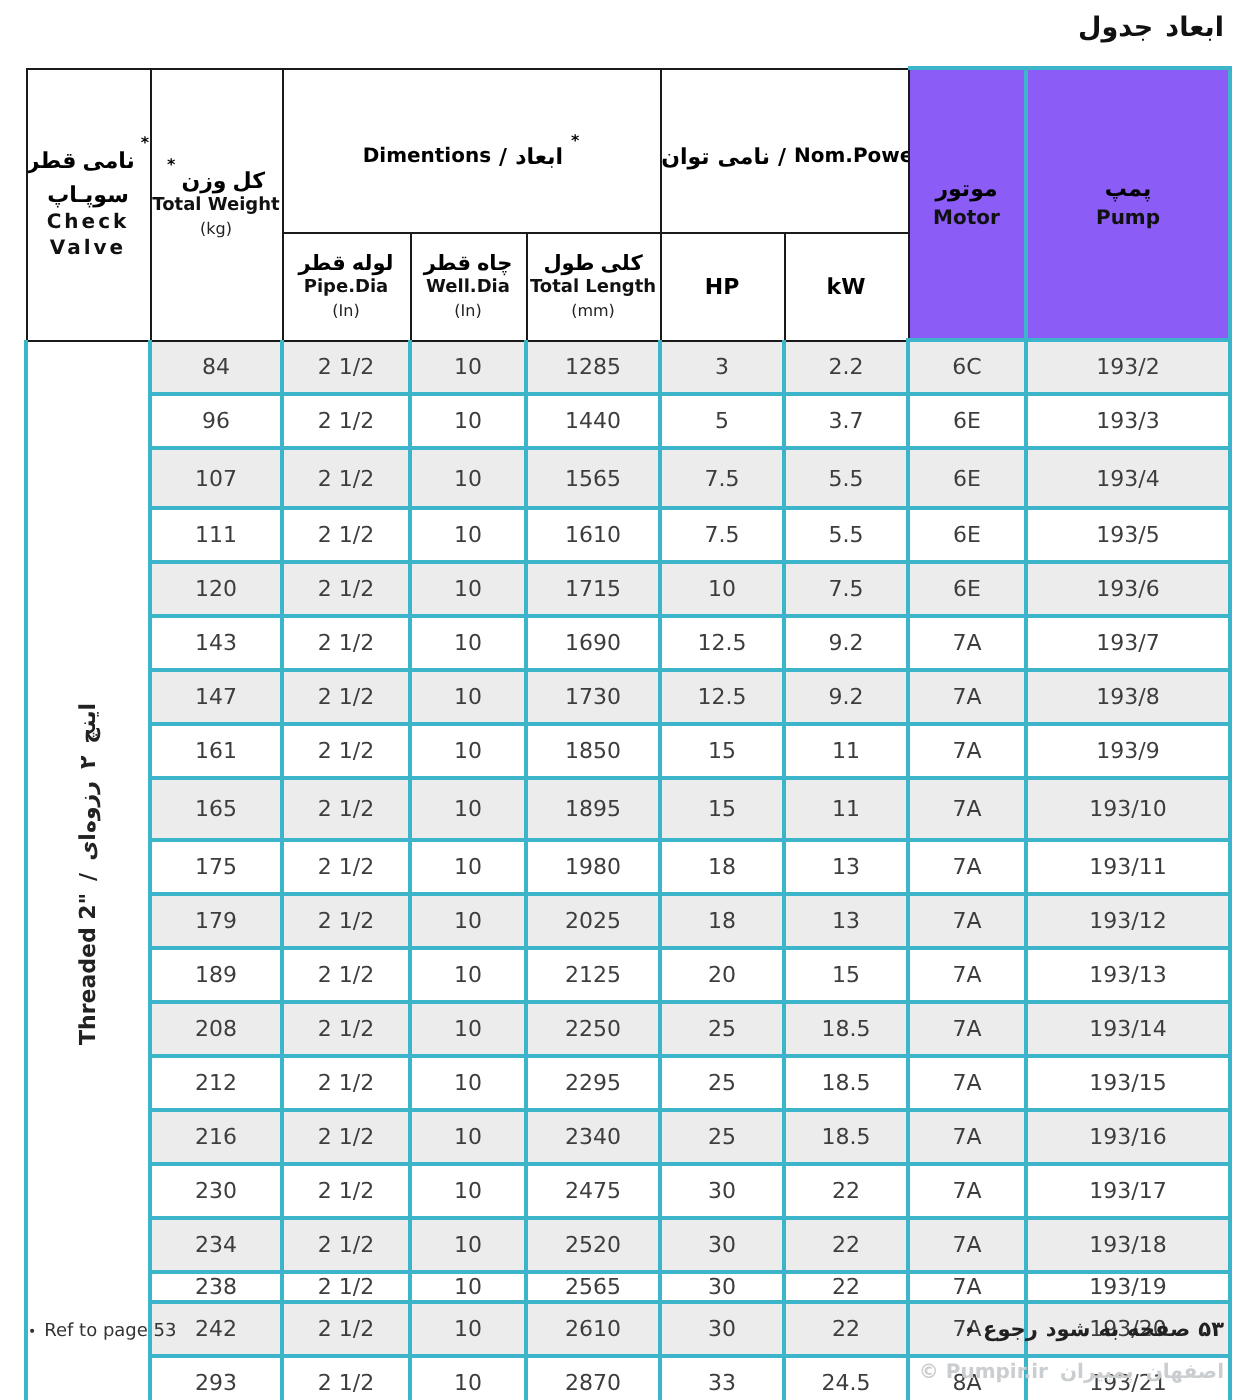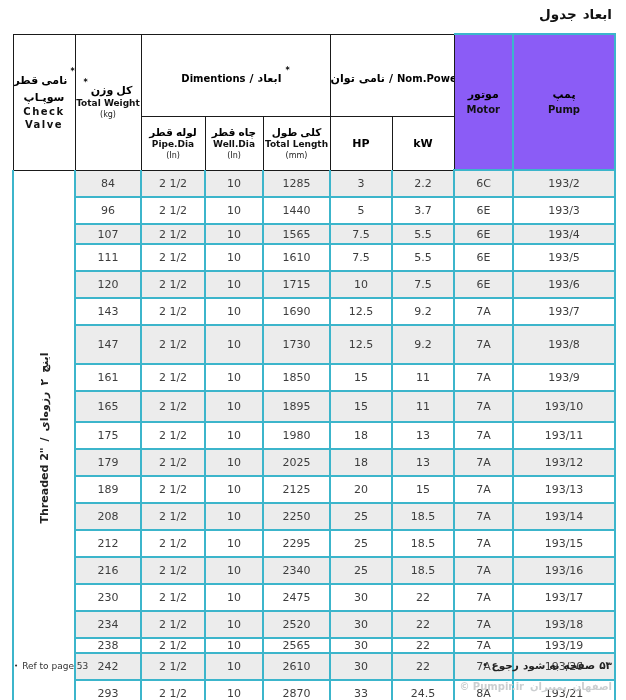--- a/index.html
+++ b/index.html
@@ -174,21 +174,21 @@
           <tr style="height: 27px;">
             <td class="d">96</td>
             <td class="d">2 1/2</td>
             <td class="d">10</td>
             <td class="d">1440</td>
             <td class="d">5</td>
             <td class="d">3.7</td>
             <td class="d">6E</td>
             <td class="d">193/3</td>
           </tr>
-          <tr style="height: 20px;">
+          <tr style="height: 30px;">
             <td class="d">107</td>
             <td class="d">2 1/2</td>
             <td class="d">10</td>
             <td class="d">1565</td>
             <td class="d">7.5</td>
             <td class="d">5.5</td>
             <td class="d">6E</td>
             <td class="d">193/4</td>
           </tr>
           <tr style="height: 27px;">
@@ -214,21 +214,21 @@
           <tr style="height: 27px;">
             <td class="d">143</td>
             <td class="d">2 1/2</td>
             <td class="d">10</td>
             <td class="d">1690</td>
             <td class="d">12.5</td>
             <td class="d">9.2</td>
             <td class="d">7A</td>
             <td class="d">193/7</td>
           </tr>
-          <tr style="height: 39px;">
+          <tr style="height: 27px;">
             <td class="d">147</td>
             <td class="d">2 1/2</td>
             <td class="d">10</td>
             <td class="d">1730</td>
             <td class="d">12.5</td>
             <td class="d">9.2</td>
             <td class="d">7A</td>
             <td class="d">193/8</td>
           </tr>
           <tr style="height: 27px;">

